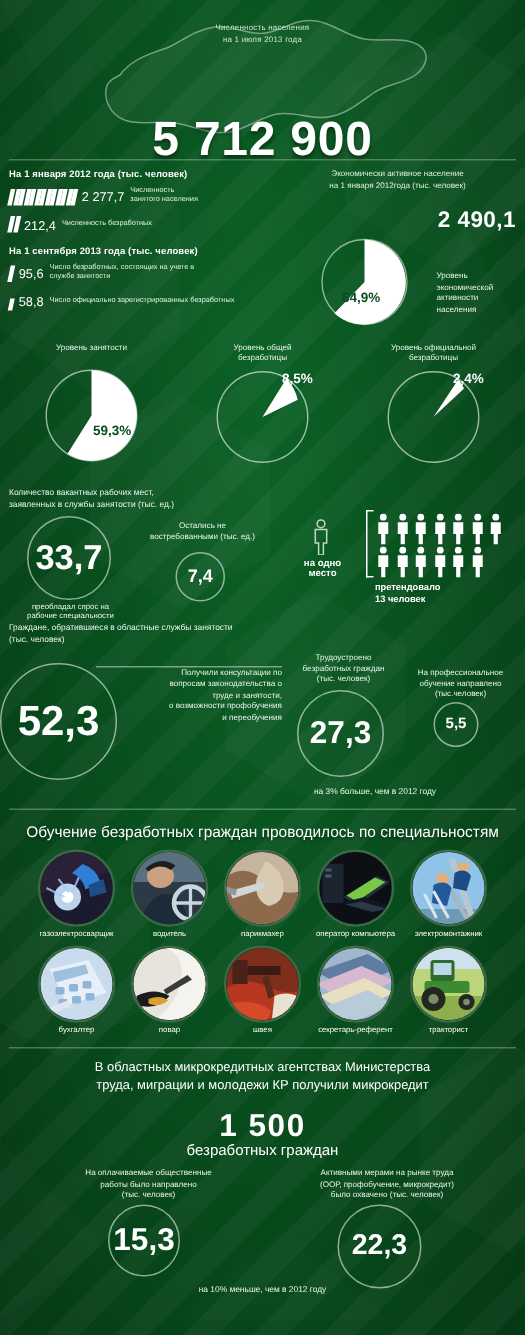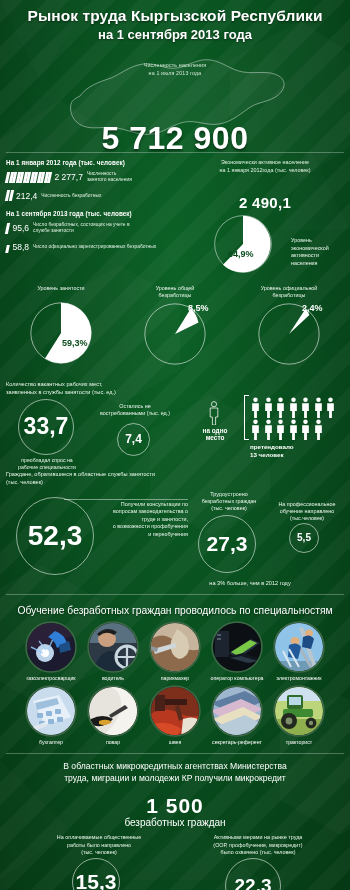--- a/index.html
+++ b/index.html
@@ -68,21 +68,21 @@
   .bars { display: flex; gap: 1px; height: 11px; }
   .bars i {
     display: block; width: 2.5px; height: 11px; background: #fff;
     transform: skewX(-12deg);
   }
   .bval { font-size: 8.5px; font-weight: normal; white-space: nowrap; text-align: center; }
   .bdesc { font-size: 4.9px; line-height: 1.25; color: #dff0e2; }
   .gaphead { margin-top: 9px; }
 
   .eap-cap { font-size: 5.4px; line-height: 1.4; color: #dff0e2; }
-  .eap-num { font-size: 15px; font-weight: bold; margin-top: 20px; letter-spacing: .3px; }
+  .eap-num { font-size: 15px; font-weight: bold; margin-top: 10px; letter-spacing: .3px; text-align: right; }
   .cap-small { font-size: 5.4px; line-height: 1.35; color: #eaf6ec; text-align: center; }
 
   .pie-big-wrap { position: relative; height: 62px; margin-top: 2px; }
   .pie-side-lbl {
     position: absolute; right: 3px; top: 24px; width: 50px;
     font-size: 5.4px; line-height: 1.4; text-align: left; color: #eaf6ec;
   }
 
   .band2 { display: flex; justify-content: space-around; align-items: flex-start;
            padding: 6px 4px 4px; }
@@ -113,21 +113,21 @@
   .crowd { position: absolute; left: 250px; top: 22px; }
   .crowd-row { display: flex; gap: 1.5px; margin-bottom: 1px; }
   .bracket { position: absolute; left: 244px; top: 20px; width: 5px; height: 45px;
              border-left: 1.5px solid #fff; border-top: 1.5px solid #fff; border-bottom: 1.5px solid #fff; }
   .crowd-cap { position: absolute; left: 250px; top: 68px; width: 95px;
                font-size: 6.2px; font-weight: bold; line-height: 1.35; }
 
   
   .band4 { position: relative; height: 105px; padding: 4px 6px 0; }
   .cit-cap { font-size: 5.6px; line-height: 1.4; color: #eaf6ec; }
-  .c-523 { position: absolute; left: 16px; top: 30px; width: 78px; height: 78px; font-size: 28px; text-align: center; }
+  .c-523 { position: absolute; left: 0; top: 30px; width: 78px; height: 78px; font-size: 28px; text-align: center; }
   .cons-txt { position: absolute; left: 88px; top: 34px; width: 100px; text-align: right;
               font-size: 5.4px; line-height: 1.4; color: #eaf6ec; }
   .cons-line { position: absolute; left: 64px; top: 32px; width: 124px; height: 1px;
                background: rgba(255,255,255,.45); }
   .emp-cap { position: absolute; left: 190px; top: 24px; width: 78px; text-align: center;
              font-size: 5.4px; line-height: 1.35; color: #eaf6ec; }
   .c-273 { position: absolute; left: 198px; top: 48px; width: 58px; height: 58px; font-size: 21px; }
   .prof-cap { position: absolute; left: 268px; top: 34px; width: 78px; text-align: center;
               font-size: 5.4px; line-height: 1.35; color: #eaf6ec; }
   .c-55 { position: absolute; left: 289px; top: 56px; width: 30px; height: 30px; font-size: 10px; }
@@ -173,24 +173,20 @@
       <polygon points="60,300 120,265 180,300 180,370 120,405 60,370"></polygon>
     </g>
     <g fill="#ffffff" opacity="0.03">
       <polygon points="0,0 90,0 40,80"></polygon>
       <polygon points="310,150 350,230 280,230"></polygon>
       <polygon points="0,760 70,830 0,880"></polygon>
       <polygon points="190,820 260,880 120,880"></polygon>
     </g>
   </svg>
 
-  <div class="header sec">
-    <div class="title-main">Рынок труда Кыргызской  Республики</div>
-    <div class="title-sub">на 1 сентября 2013 года</div>
-  </div>
 
   <div class="map-wrap sec">
     <svg class="map-svg" width="300" height="108" viewBox="0 0 300 108">
       <path d="M55,52 C62,42 74,38 86,34 C96,30 104,22 118,20 C130,18 140,26 152,24
                C164,22 172,14 186,16 C198,18 206,26 218,28 C232,30 244,26 254,32
                C262,37 260,46 252,52 C244,58 232,58 224,64 C214,71 206,78 194,80
                C182,82 172,76 160,78 C148,80 140,88 128,90 C114,92 104,86 92,84
                C80,82 68,86 58,82 C48,78 44,68 46,60 C47,56 51,54 55,52 Z" fill="rgba(255,255,255,0.045)" stroke="rgba(255,255,255,0.42)" stroke-width="1"></path>
     </svg>
     <div class="pop-cap">

